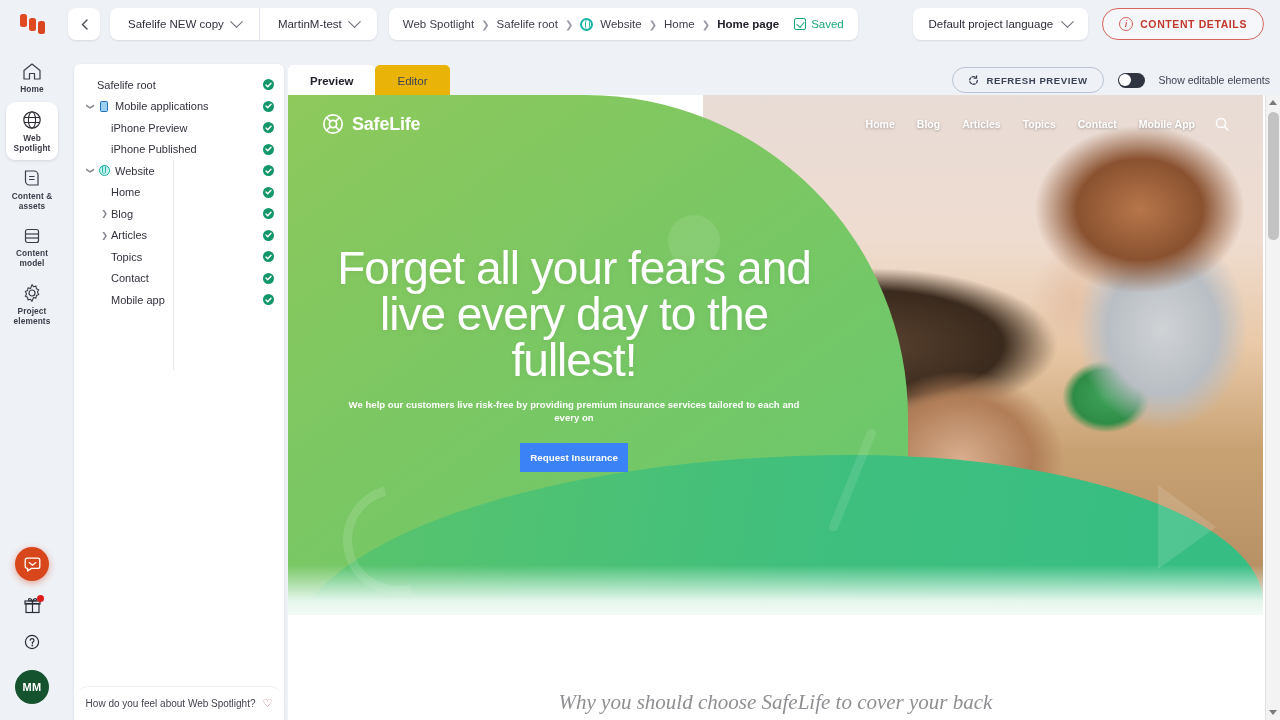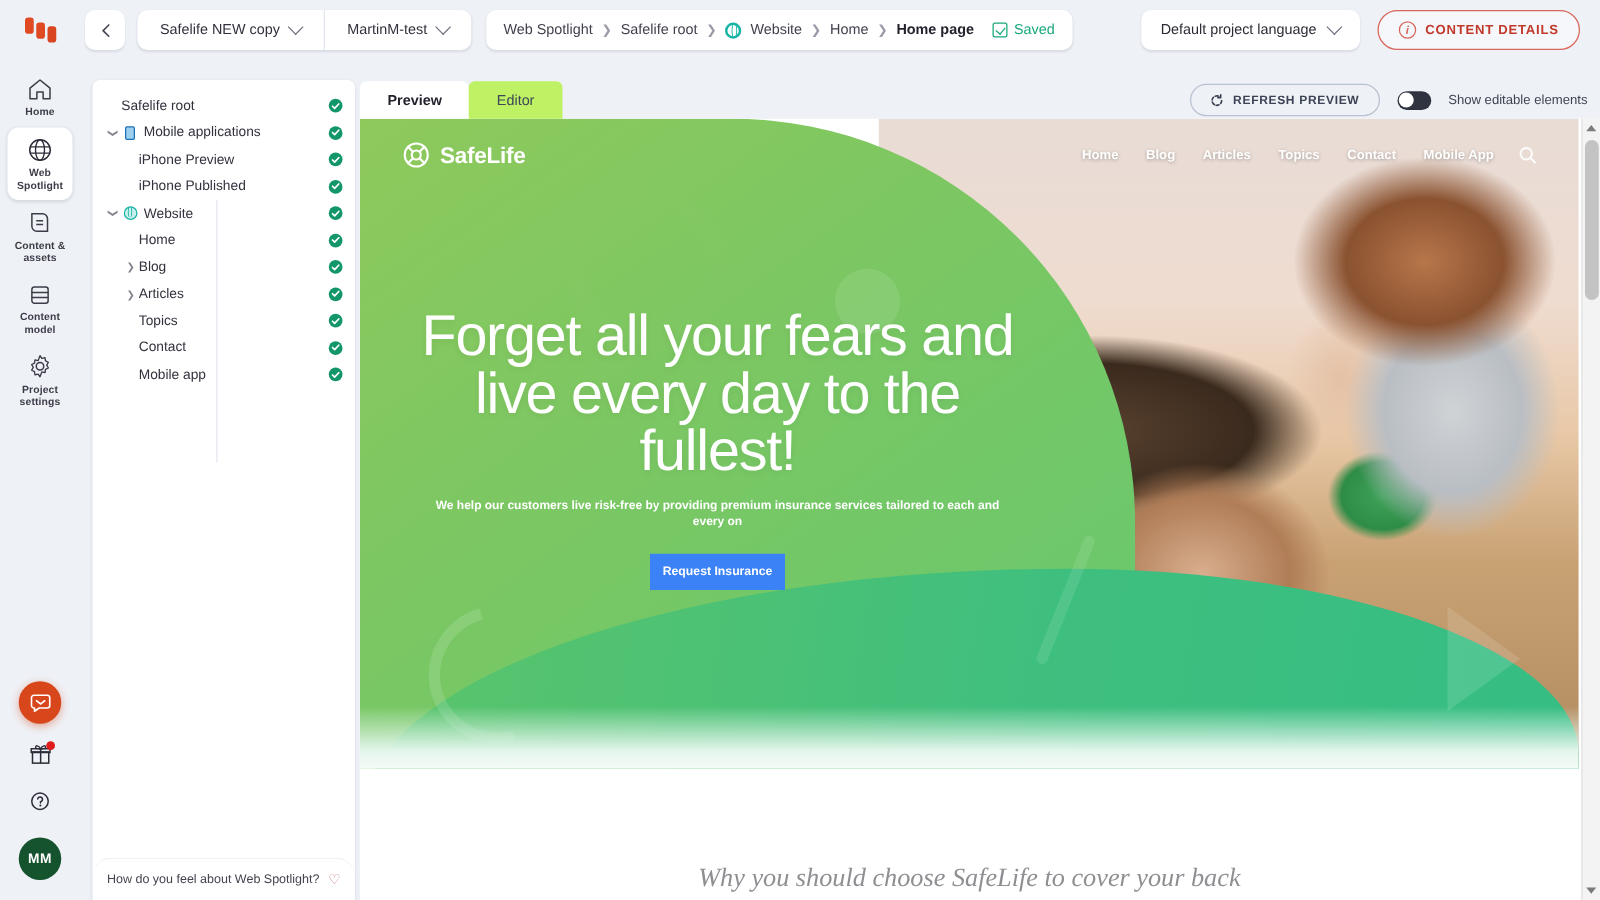--- a/index.html
+++ b/index.html
@@ -148,21 +148,21 @@
   }
   .heart { color: #c77b86; font-size: 11px; cursor: pointer; }
 
   
   .tabs { position: absolute; left: 288px; top: 64px; display: flex; align-items: flex-end; height: 32px; }
   .tab {
     height: 31px; padding: 0 22px; display: flex; align-items: center;
     font-size: 11.5px; border-radius: 5px 5px 0 0; cursor: pointer;
   }
   .tab.active { background: #fff; color: #22222c; font-weight: 700; }
-  .tab.inactive { background: #bef264; color: #3c4456; text-align: right; }
+  .tab.inactive { background: #eab308; color: #3c4456; text-align: right; }
 
   .preview-toolbar {
     position: absolute; right: 10px; top: 64px; height: 32px;
     display: flex; align-items: center; gap: 14px;
   }
   .refresh-btn {
     height: 26px; border: 1px solid #b9c2d2; border-radius: 13px;
     display: flex; align-items: center; gap: 7px; padding: 0 15px;
     font-size: 9.6px; font-weight: 700; letter-spacing: .55px; color: #3b4354; cursor: pointer;
   }
@@ -365,21 +365,21 @@
         <path d="M3.5 11 H16.5" stroke="#3c3c48" stroke-width="1.2"></path>
       </svg>
       <span class="rail-label">Content model</span>
     </div>
 
     <div class="rail-item">
       <svg width="20" height="20" viewBox="0 0 20 20">
         <circle cx="10" cy="10" r="3" fill="none" stroke="#3c3c48" stroke-width="1.2"></circle>
         <path d="M10 1.6 l1.5 2.1 2.5-.6 .4 2.6 2.3 1.1-1.3 2.3 1.3 2.3-2.3 1.1-.4 2.6-2.5-.6L10 18.4 8.5 16.3l-2.5 .6-.4-2.6-2.3-1.1 1.3-2.3-1.3-2.3 2.3-1.1 .4-2.6 2.5 .6z" fill="none" stroke="#3c3c48" stroke-width="1.1" stroke-linejoin="round"></path>
       </svg>
-      <span class="rail-label">Project settings</span>
+      <span class="rail-label">Project elements</span>
     </div>
 
     <div class="rail-spacer"></div>
 
     <div class="rail-bottom">
       <div class="fab">
         <svg width="17" height="15" viewBox="0 0 17 15">
           <path d="M1.2 3.2 a2 2 0 0 1 2-2 h10.6 a2 2 0 0 1 2 2 v6.2 a2 2 0 0 1 -2 2 H7.4 L3.6 14 v-2.6 h-.4 a2 2 0 0 1 -2 -2 z" fill="none" stroke="#fff" stroke-width="1.3" stroke-linejoin="round"></path>
           <path d="M5.2 5.6 L8.5 8.2 L11.8 5.6" fill="none" stroke="#fff" stroke-width="1.3" stroke-linecap="round"></path>
         </svg>

